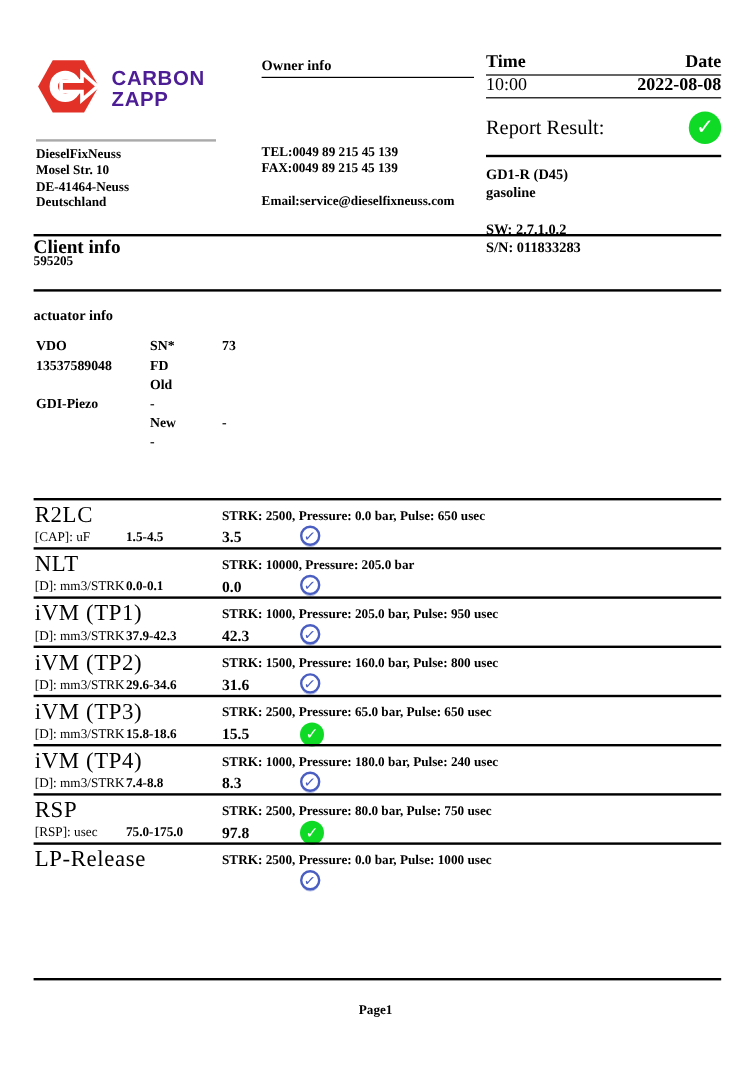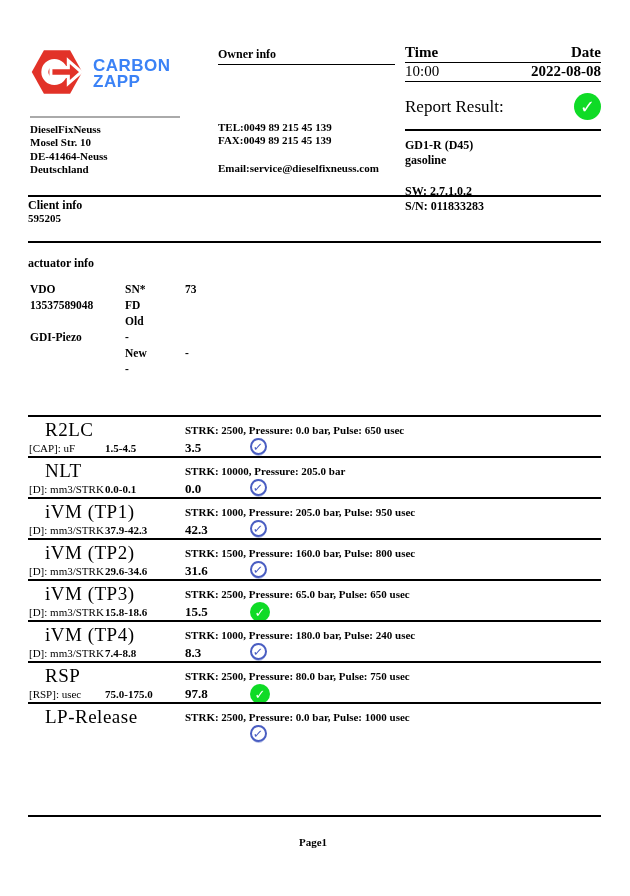--- a/index.html
+++ b/index.html
@@ -4,51 +4,51 @@
 <style>
   * { margin:0; padding:0; box-sizing:border-box; }
   html,body { background:#ffffff; }
   .page {
     position:relative; width:630px; height:896px; background:#fff;
     font-family:"Liberation Serif", serif; color:#000; overflow:hidden;
   }
   
   .logo { position:absolute; left:30px; top:48px; display:flex; align-items:center; }
   .logo-text { margin-left:9px; font-family:"Liberation Sans", sans-serif; font-weight:800;
-    font-size:17px; line-height:0.95; color:#3b82f6; letter-spacing:0.5px; }
+    font-size:17px; line-height:0.95; color:#4c1d95; letter-spacing:0.5px; }
   .owner-col { position:absolute; left:218px; top:47px; width:177px; }
   .owner-label { font-size:12px; font-weight:600; padding-bottom:2px; border-bottom:1.5px solid #000; }
   .contact { position:absolute; left:218px; top:121px; width:180px; font-size:11px; font-weight:600; }
   .contact .tel { margin-bottom:1px; }
   .contact .email { margin-top:16px; }
   .td-col { position:absolute; left:405px; top:44px; width:196px; }
   .td-row { display:flex; justify-content:space-between; align-items:baseline;
     font-size:15px; border-bottom:1.5px solid #000; padding-bottom:1px; }
   .td-row .lbl { font-weight:600; }
   .td-row .val-date { font-weight:600; }
   .report-result { margin-top:11px; display:flex; justify-content:space-between; align-items:center; }
   .report-result .rr-label { font-size:17px; }
   .addr { position:absolute; left:30px; top:116px; width:150px; border-top:2px solid #aaa;
     padding-top:5px; font-size:11px; font-weight:bold; line-height:1.22; }
   .machine { position:absolute; left:405px; top:129px; width:196px; border-top:2px solid #000;
     padding-top:7px; font-size:12px; font-weight:600; }
   .machine .sw { margin-top:16px; }
   
   .hline { position:absolute; left:28px; width:573px; border-top:2px solid #000; }
   
-  .client-label { position:absolute; left:28px; top:198px; font-size:12px; font-weight:600; }
+  .client-label { position:absolute; left:28px; top:198px; font-size:16px; font-weight:600; }
   .client-value { position:absolute; left:28px; top:212px; font-size:11px; font-weight:600; }
   .actuator-label { position:absolute; left:28px; top:256px; font-size:12px; font-weight:600; }
   .actuator-grid { position:absolute; left:30px; top:283px; display:grid;
     grid-template-columns:95px 60px 110px; grid-auto-rows:16px;
     font-size:11.5px; font-weight:600; }
   
   .tests { position:absolute; left:28px; top:415px; width:573px; }
   .test-row { position:relative; height:41px; border-top:2px solid #000; }
-  .t-name  { position:absolute; left:1px;  top:2px;  font-size:19px; letter-spacing:0.5px;margin-left:16px; }
+  .t-name  { position:absolute; left:1px;  top:2px;  font-size:19px; letter-spacing:0.5px; }
   .t-params{ position:absolute; left:157px; top:7px;  font-size:11px; font-weight:600; }
   .t-unit  { position:absolute; left:1px;  top:25px; font-size:11px; font-weight:400; }
   .t-range { position:absolute; left:77px; top:25px; font-size:11px; font-weight:600; }
   .t-value { position:absolute; left:157px; top:23px; font-size:13px; font-weight:600; }
   .t-icon  { position:absolute; left:222px; top:21px; }
   
   .check-blue { display:inline-flex; width:17px; height:17px; border:2px solid #4a5ec2;
     border-radius:50%; color:#4a5ec2; align-items:center; justify-content:center;
     font-size:12px; font-weight:bold; font-family:"DejaVu Sans", sans-serif;
     box-shadow:0 2px 0 -1px #b9c3e8; background:#fff; }

